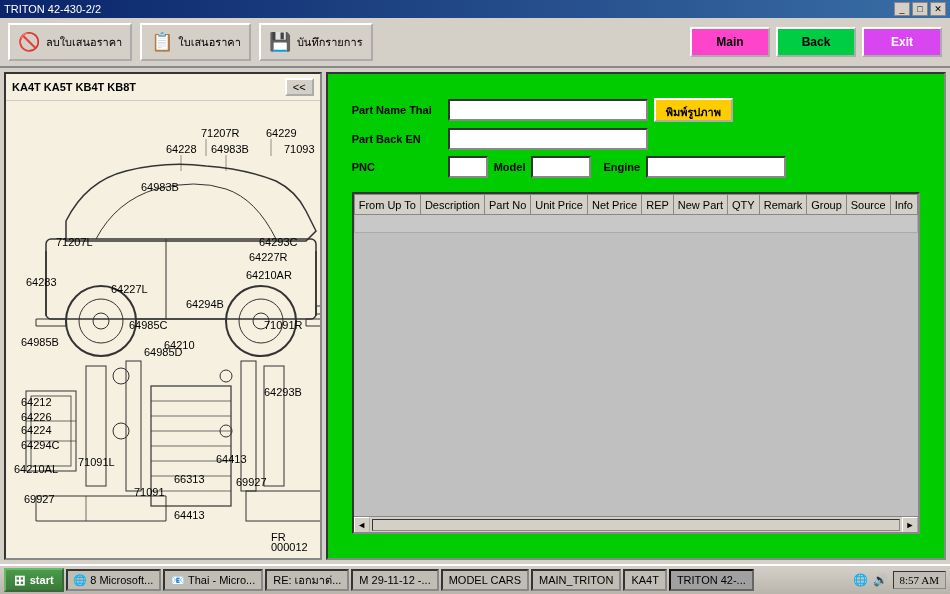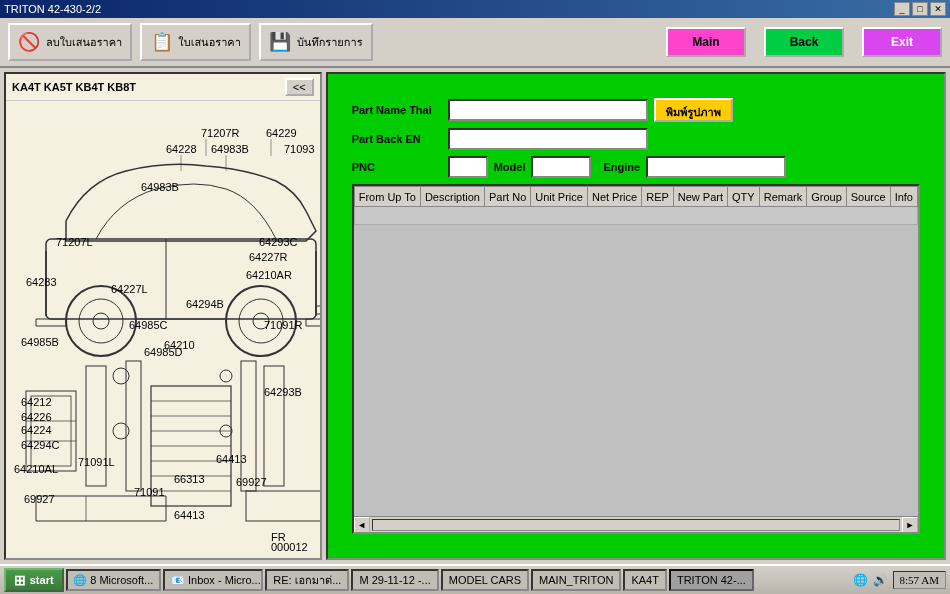--- a/index.html
+++ b/index.html
@@ -55,21 +55,21 @@
 
     .btn-icon {
       width: 24px; height: 24px;
       display: flex; align-items: center; justify-content: center;
       font-size: 18px;
     }
 
     .nav-buttons {
       margin-left: auto;
       display: flex;
-      gap: 18px;
+      gap: 6px;
     }
     .nav-btn {
       width: 80px; height: 30px;
       border: 2px outset #fff;
       font-size: 12px;
       font-weight: bold;
       cursor: pointer;
       color: #000;
     }
     .nav-btn.main { background: #ff44cc; }
@@ -163,21 +163,21 @@
       cursor: pointer;
       height: 24px;
     }
 
     
     .table-container {
       flex: 1;
       background: #c0c0c0;
       border: 2px inset #888;
       overflow: hidden;
-      margin-top: 0;
+      margin-top: 8px;
       display: flex;
       flex-direction: column;
     }
 
     .data-table {
       width: 100%;
       border-collapse: collapse;
       font-size: 11px;
     }
     .data-table th {
@@ -488,21 +488,21 @@
   <button class="start-btn">
     <span style="font-size:14px;">⊞</span>
     <span>start</span>
   </button>
   <div class="taskbar-item">
     <span style="margin-right:3px;">🌐</span>
     <span>8 Microsoft...</span>
   </div>
   <div class="taskbar-item">
     <span style="margin-right:3px;">📧</span>
-    <span>Inbox - Micro...</span>
+    <span>Thai - Micro...</span>
   </div>
   <div class="taskbar-item">
     <span>RE: เอกมาต่...</span>
   </div>
   <div class="taskbar-item">
     <span>M 29-11-12 -...</span>
   </div>
   <div class="taskbar-item">
     <span>MODEL CARS</span>
   </div>

